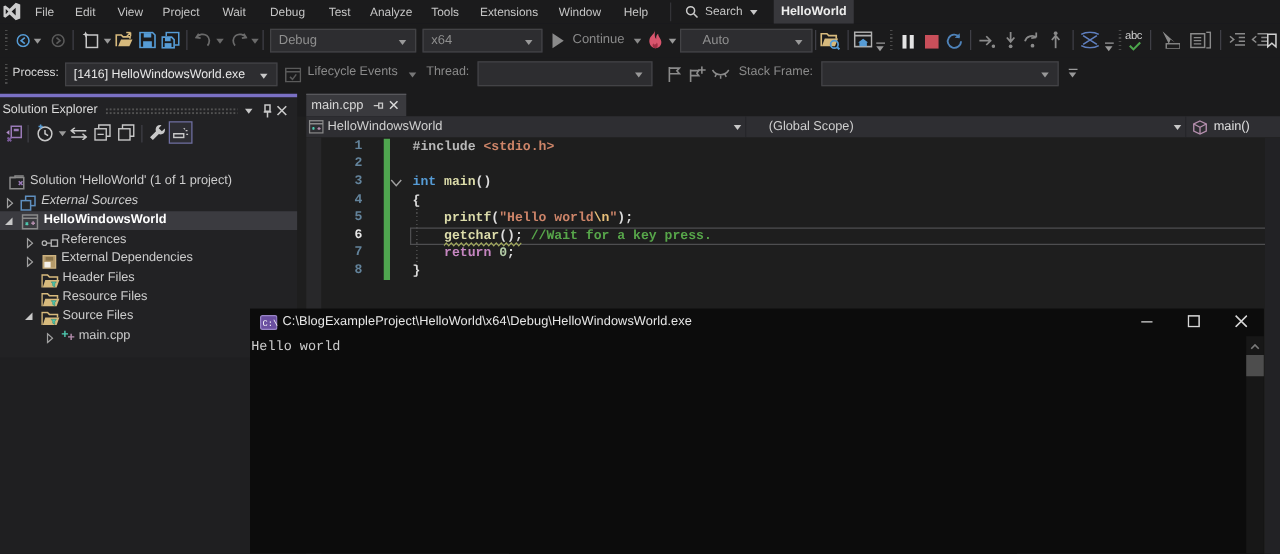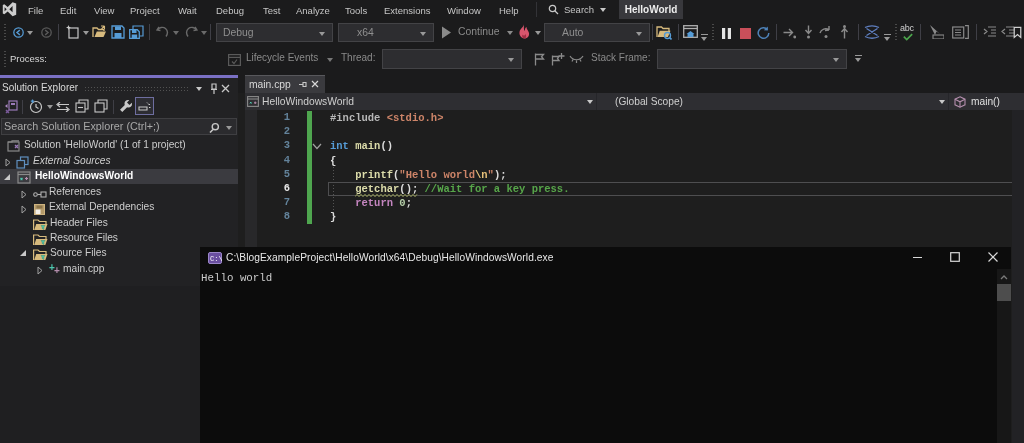--- a/index.html
+++ b/index.html
@@ -88,21 +88,21 @@
     </svg>
   <span class="caret abs" style="left:173px;top:12px;border-top-color:#6a6a6a;"></span>
   <svg class="abs" style="left:184px;top:7px;" width="14" height="12" viewBox="0 0 14 12">
       <path d="M11 1 L13 4 L9.5 4.5 M12.8 3.8 C11 1.5 7 0.5 4.5 2.5 C2 4.5 2 8 4 10.5" fill="none" stroke="#6a6a6a" stroke-width="1.4"></path>
     </svg>
   <span class="caret abs" style="left:201px;top:12px;border-top-color:#6a6a6a;"></span>
   <div class="abs sep" style="left:210px;top:5px;height:16px;"></div>
 
   <div class="abs combo" style="left:216px;top:4px;width:117px;height:19px;color:#8f8f8f;line-height:17px;"><span style="padding-left:6px;">Debug</span><span class="caret abs" style="right:7px;top:8px;"></span></div>
 
-  <div class="abs combo" style="left:338px;top:4px;width:96px;height:19px;color:#8f8f8f;line-height:17px;"><span style="padding-left:18px;">x64</span><span class="caret abs" style="right:7px;top:8px;"></span></div>
+  <div class="abs combo" style="left:338px;top:4px;width:96px;height:19px;color:#8f8f8f;line-height:17px;"><span style="padding-left:6px;">x64</span><span class="caret abs" style="right:7px;top:8px;"></span></div>
 
   <svg class="abs" style="left:441px;top:7px;" width="11" height="13" viewBox="0 0 11 13">
       <path d="M1 0.5 L10 6.5 L1 12.5 Z" fill="#8a8a8a"></path>
     </svg>
   <span class="abs" style="left:458px;top:7px;color:#8a8a8a;">Continue</span>
   <span class="caret abs" style="left:507px;top:12px;border-top-color:#8a8a8a;"></span>
 
   <svg class="abs" style="left:517px;top:5px;" width="14" height="16" viewBox="0 0 14 16">
       <path d="M7 0 C7 3 3 4.5 2.5 8 C2 11.5 4.5 14.5 7.5 14.5 C10.5 14.5 12.5 12 12 9 C11.6 6.6 9.5 5.5 9.5 3 C8 4 7.8 5.5 8 7 C6.5 6 6.8 3.5 7 0 Z" fill="#d8556d"></path>
       <path d="M7.5 14.5 C5.5 14.5 4.5 12.5 5.5 10.5 C6 12 8 12 8.5 10 C9.5 11.5 9.5 14.5 7.5 14.5 Z" fill="#a03045"></path>
@@ -192,20 +192,24 @@
     </svg>
 
   <svg class="abs" style="left:1013px;top:7px;" width="9" height="13" viewBox="0 0 11 14">
       <path d="M1.5 0.7 L9.5 0.7 L9.5 13 L5.5 9.5 L1.5 13 Z" fill="none" stroke="#d0d0d0" stroke-width="1.5"></path>
     </svg>
 </div>
 
 <div class="abs" id="procrow" style="left:0;top:46px;width:1024px;height:27px;background:#1b1b1c;color:#8a8a8a;font-size:10px;">
   <div class="abs" style="left:4px;top:5px;width:2px;height:17px;background-image:repeating-linear-gradient(#4a4a4a 0 1px, transparent 1px 3px);"></div>
   <span class="abs" style="left:10px;top:7px;color:#d8d8d8;font-size:9.5px;">Process:</span>
+  <div class="abs combo" style="left:52px;top:4px;width:170px;height:19px;color:#e8e8e8;">
+      <span class="abs" style="left:6px;top:3px;white-space:nowrap;font-size:9.9px;">[1416] HelloWindowsWorld.exe</span>
+      <span class="caret abs" style="right:7px;top:8px;border-top-color:#c8c8c8;"></span>
+    </div>
 
   <svg class="abs" style="left:228px;top:8px;" width="13" height="12" viewBox="0 0 13 12">
       <rect x="0.6" y="0.6" width="11.8" height="10.8" fill="none" stroke="#5a5a5a" stroke-width="1.2"></rect>
       <line x1="0.6" y1="3.4" x2="12.4" y2="3.4" stroke="#5a5a5a" stroke-width="1.2"></line>
       <path d="M4 7.5 L6 9.5 L9 5.5" fill="none" stroke="#5a5a5a" stroke-width="1.2"></path>
     </svg>
   <span class="abs" style="left:246px;top:6px;">Lifecycle Events</span>
   <span class="caret abs" style="left:327px;top:12px;border-top-color:#777;"></span>
   <span class="abs" style="left:341px;top:6px;">Thread:</span>
   <div class="abs combo" style="left:382px;top:3px;width:140px;height:20px;">
@@ -273,28 +277,20 @@
   <div class="abs sep" style="left:113px;top:22px;height:14px;"></div>
   <svg class="abs" style="left:119px;top:21px;" width="14" height="14" viewBox="0 0 14 14">
       <path d="M9 1 C7 1 5.5 2.5 5.5 4.5 C5.5 5 5.6 5.5 5.8 5.9 L1 10.7 L3.3 13 L8.1 8.2 C8.5 8.4 9 8.5 9.5 8.5 C11.5 8.5 13 7 13 5 C13 4.6 12.9 4.2 12.8 3.8 L10.5 6 L8 3.5 L10.2 1.2 C9.8 1.1 9.4 1 9 1 Z" fill="#c8c8c8"></path>
     </svg>
   <div class="abs" style="left:135px;top:19px;width:19px;height:18px;border:1px solid #6e6ea0;background:#2d2d33;"></div>
   <svg class="abs" style="left:138px;top:24px;" width="13" height="9" viewBox="0 0 13 9">
       <path d="M1 8 L1 5 L9 5 L9 8 Z" fill="none" stroke="#c8c8c8" stroke-width="1.1"></path>
       <path d="M11 5.5 L12.5 5.5 M10.5 2.5 L12 2.5 M9 0.5 L10 1.5" stroke="#c8c8c8" stroke-width="1"></path>
     </svg>
 
-  <div class="abs" style="left:1px;top:40.5px;width:236px;height:16.5px;background:#2b2b2e;border:1px solid #3f3f42;">
-    <span class="abs" style="left:2px;top:0.5px;color:#a8a8a8;font-size:10.8px;">Search Solution Explorer (Ctrl+;)</span>
-    <svg class="abs" style="right:16px;top:3px;" width="11" height="11" viewBox="0 0 11 11">
-        <circle cx="6.3" cy="4.7" r="3.1" fill="none" stroke="#c8c8c8" stroke-width="1.4"></circle>
-        <line x1="4" y1="7.5" x2="1" y2="10.5" stroke="#c8c8c8" stroke-width="1.6"></line>
-      </svg>
-    <span class="caret abs" style="right:4px;top:7px;"></span>
-  </div>
 
   <div id="tree" class="abs" style="left:0;top:59.5px;width:238px;">
 
     <svg class="abs" style="left:7px;top:3px;" width="13" height="12" viewBox="0 0 13 12">
         <rect x="1" y="2" width="11" height="9" fill="none" stroke="#8a8a8a" stroke-width="1.2"></rect>
         <path d="M1 2 L5 2 L5 0.8 L12 0.8" fill="none" stroke="#8a8a8a" stroke-width="1.2"></path>
         <path d="M8 5 L11 8 M11 5 L8 8" stroke="#9a7ab8" stroke-width="1.3"></path>
       </svg>
     <span class="abs" style="left:24px;top:2px;">Solution 'HelloWorld' (1 of 1 project)</span>
 

